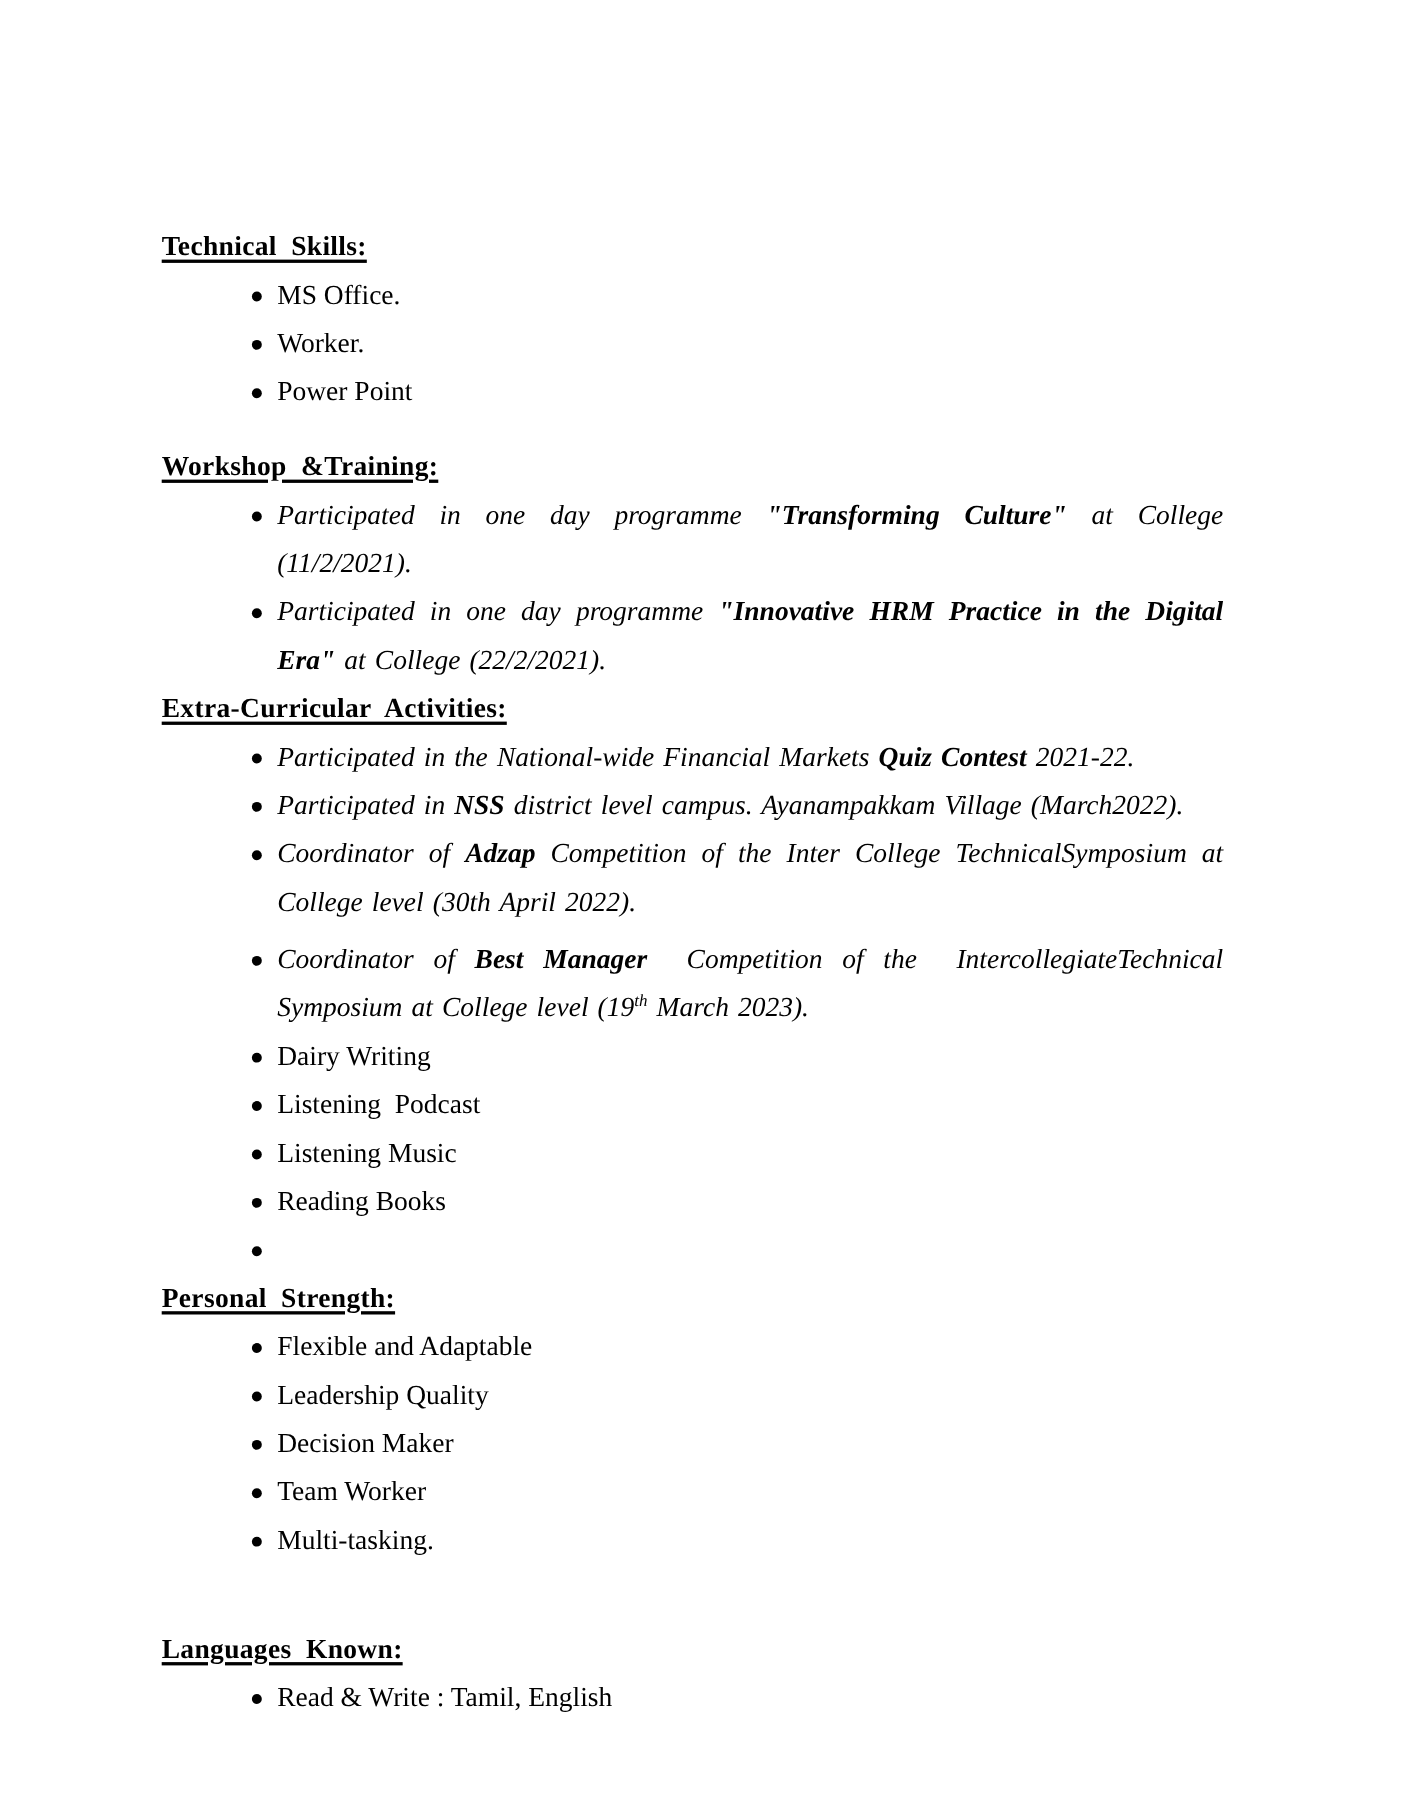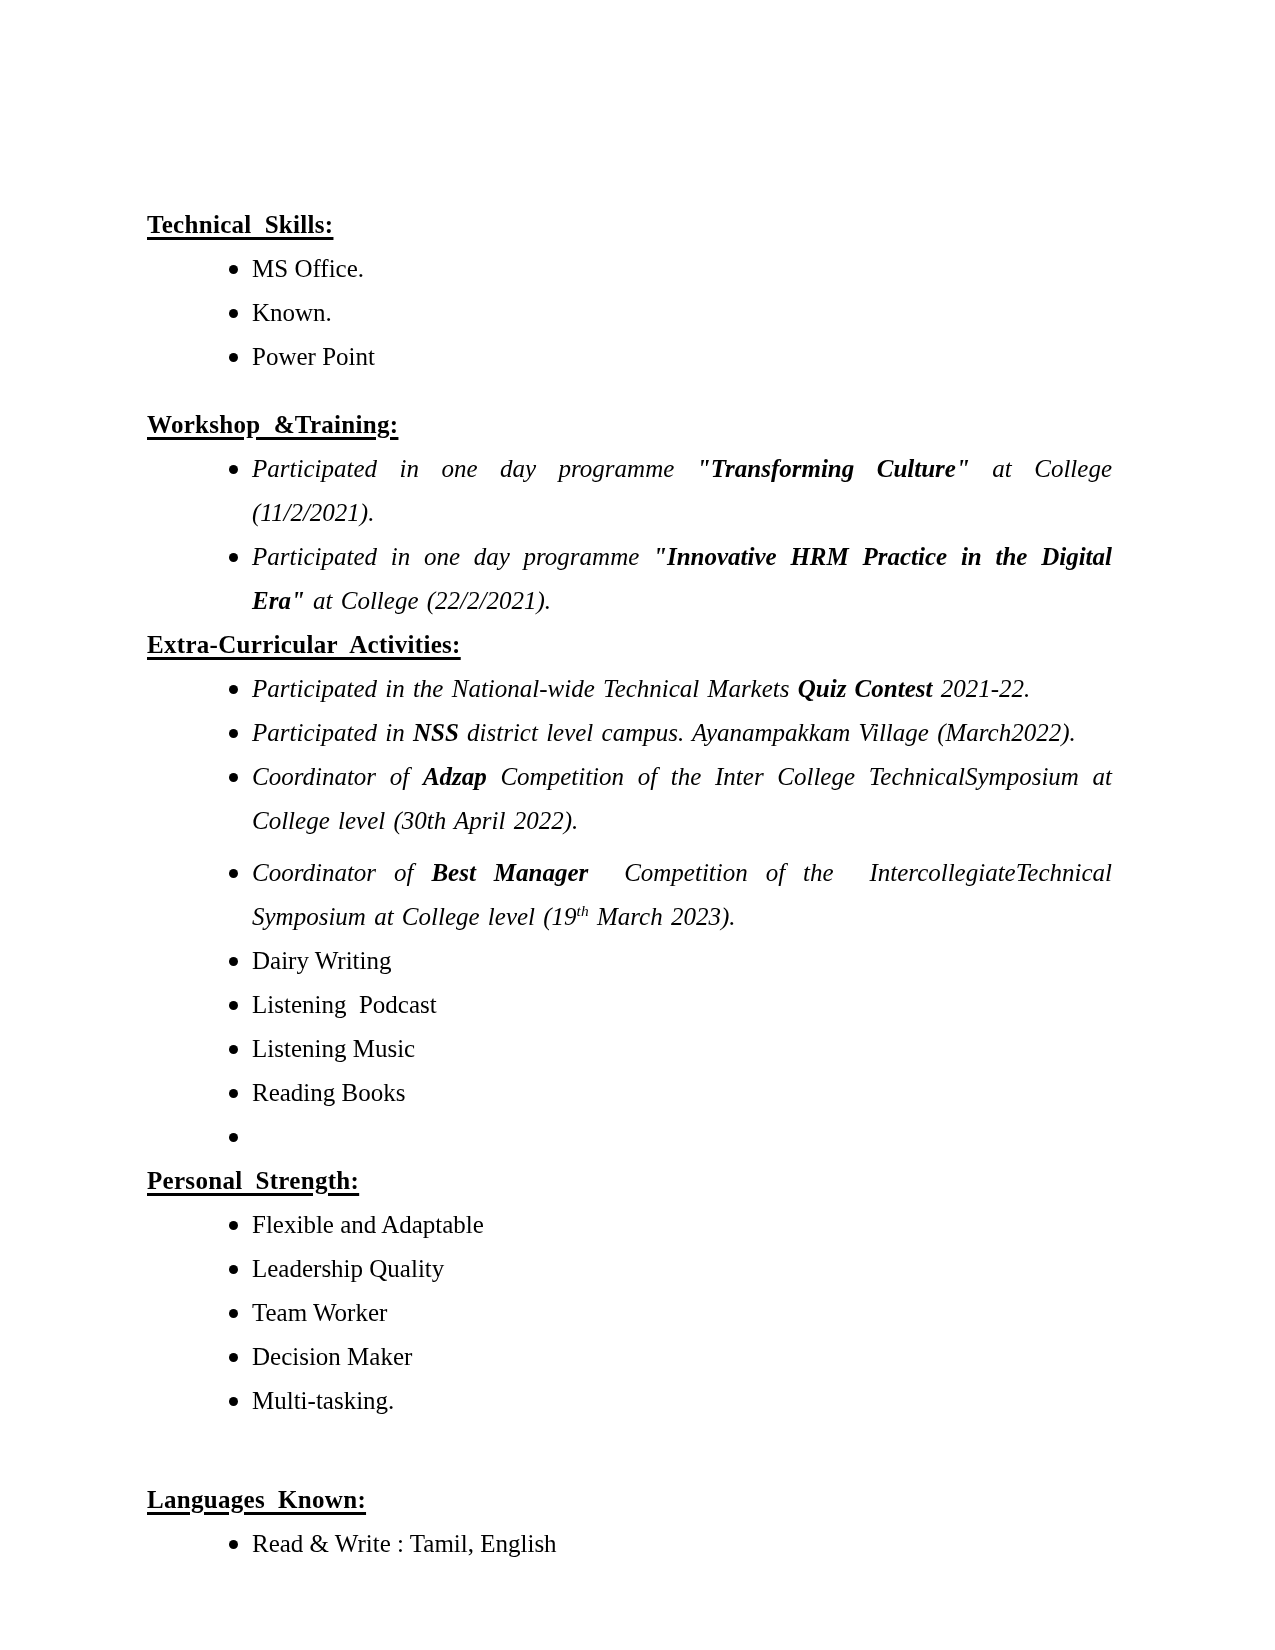--- a/index.html
+++ b/index.html
@@ -69,37 +69,37 @@
 </style>
 </head>
 <body>
 
 <main class="page">
 
   <section class="section section--technical">
     <div class="section-title">Technical  Skills:</div>
     <ul class="items">
       <li><span class="bullet"></span><span class="txt">MS Office.</span></li>
-      <li><span class="bullet"></span><span class="txt">Known.</span></li>
+      <li><span class="bullet"></span><span class="txt">Worker.</span></li>
       <li><span class="bullet"></span><span class="txt">Power Point</span></li>
     </ul>
   </section>
 
   <section class="section section--workshop">
     <div class="section-title">Workshop  &amp;Training:</div>
     <ul class="items wide">
       <li class="stretch"><span class="bullet"></span><span class="txt"><span>Participated in one day programme </span><span class="b">"Transforming Culture"</span><span> at College (11/2/2021).</span></span></li>
       <li><span class="bullet"></span><span class="txt"><span>Participated in one day programme </span><span class="b">"Innovative HRM Practice in the Digital Era"</span><span> at College (22/2/2021).</span></span></li>
     </ul>
   </section>
 
   <section class="section section--extra">
     <div class="section-title">Extra-Curricular  Activities:</div>
     <ul class="items wide">
-      <li><span class="bullet"></span><span class="txt"><span>Participated in the National-wide Technical Markets </span><span class="b">Quiz Contest</span><span> 2021-22.</span></span></li>
+      <li><span class="bullet"></span><span class="txt"><span>Participated in the National-wide Financial Markets </span><span class="b">Quiz Contest</span><span> 2021-22.</span></span></li>
       <li><span class="bullet"></span><span class="txt"><span>Participated in </span><span class="b">NSS</span><span> district level campus. Ayanampakkam Village (March2022).</span></span></li>
       <li><span class="bullet"></span><span class="txt"><span>Coordinator of </span><span class="b">Adzap</span><span> Competition of the Inter College TechnicalSymposium at College level (30th April 2022).</span></span></li>
       <li class="gap-sm"><span class="bullet"></span><span class="txt"><span>Coordinator of </span><span class="b">Best Manager</span><span>  Competition of the  IntercollegiateTechnical  Symposium at College level (19</span><sup>th</sup><span> March 2023).</span></span></li>
     </ul>
   </section>
 
   <section class="section section--hobbies">
     <ul class="items">
       <li><span class="bullet"></span><span class="txt">Dairy Writing</span></li>
       <li><span class="bullet"></span><span class="txt">Listening  Podcast</span></li>
@@ -107,22 +107,22 @@
       <li><span class="bullet"></span><span class="txt">Reading Books</span></li>
       <li><span class="bullet"></span><span class="txt"></span></li>
     </ul>
   </section>
 
   <section class="section section--strength">
     <div class="section-title">Personal  Strength:</div>
     <ul class="items">
       <li><span class="bullet"></span><span class="txt">Flexible and Adaptable</span></li>
       <li><span class="bullet"></span><span class="txt">Leadership Quality</span></li>
+      <li><span class="bullet"></span><span class="txt">Decision Maker</span></li>
       <li><span class="bullet"></span><span class="txt">Team Worker</span></li>
-      <li><span class="bullet"></span><span class="txt">Decision Maker</span></li>
       <li><span class="bullet"></span><span class="txt">Multi-tasking.</span></li>
     </ul>
   </section>
 
   <section class="section section--languages">
     <div class="section-title">Languages  Known:</div>
     <ul class="items">
       <li><span class="bullet"></span><span class="txt">Read &amp; Write : Tamil, English</span></li>
     </ul>
   </section>

